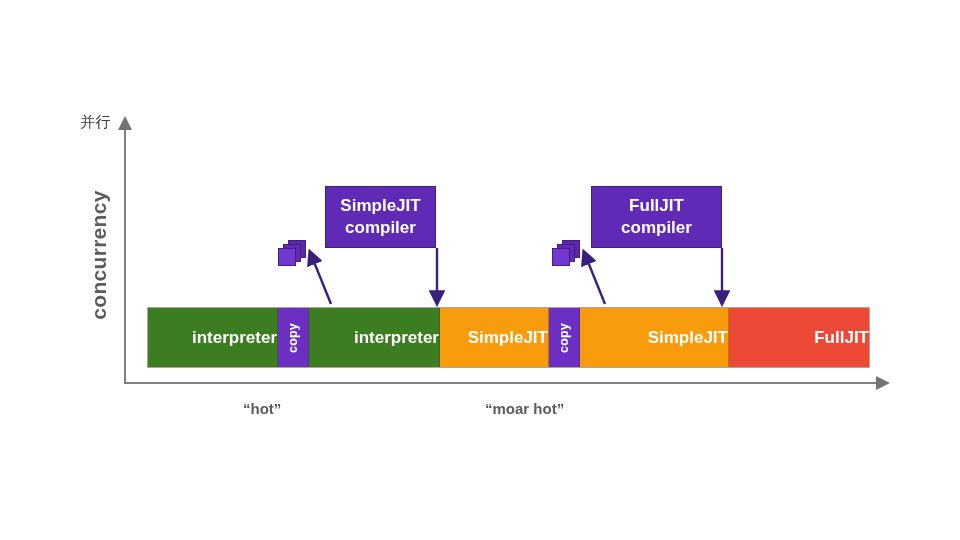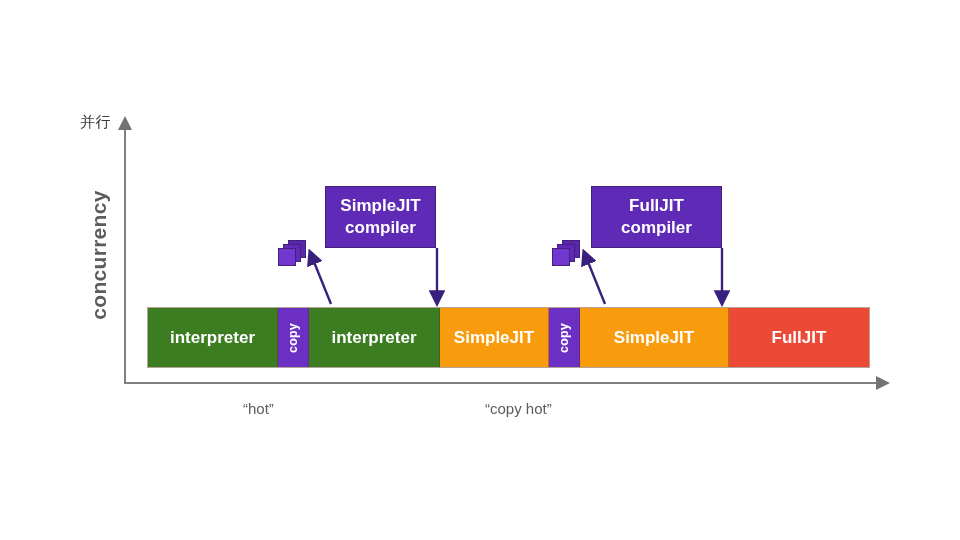--- a/index.html
+++ b/index.html
@@ -56,21 +56,21 @@
   
   .bar {
     position: absolute; left: 147px; top: 307px;
     width: 723px; height: 61px;
     display: flex;
     border: 1px solid rgba(90,50,20,.45);
     overflow: hidden;
   }
   .seg {
     position: relative;
-    display: flex; align-items: center; justify-content: center;
+    display: flex; align-items: center; justify-content: flex-end;
     color: #ffffff; font-weight: bold; font-size: 17px;
     white-space: nowrap;
     border-right: 1px solid rgba(80,40,10,.35);
   }
   .seg:last-child { border-right: none; }
   .seg.vert {
     font-size: 12.5px; font-weight: bold;
   }
   .seg.vert span {
     transform: rotate(-90deg);
@@ -102,21 +102,21 @@
   .stack-icon i:nth-child(2) { left: 5px;  top: 4px;  background:#6229b8; }
   .stack-icon i:nth-child(3) { left: 0px;  top: 8px;  background:#7137cf; }
 
   
   .arrow { position: absolute; overflow: visible; }
   .arrow svg { display:block; overflow: visible; }
 
   
   .tick-note {
     position: absolute;
-    font-size: 15px; color: #5c5c5c; font-weight: normal;
+    font-size: 15px; color: #5c5c5c; font-weight: bold;
     white-space: nowrap;
     text-align: center;
   }
 </style>
 </head>
 <body>
 
 <div id="stage">
 
   <div class="axis-cjk">并行</div>
@@ -213,15 +213,15 @@
     </div>
     <div class="seg" style="flex:0 0 149px; background:#f89b0c;">
       <span>SimpleJIT</span>
     </div>
     <div class="seg" style="flex:1 1 auto; background:#ec4a36;">
       <span>FullJIT</span>
     </div>
   </div>
 
   <div class="tick-note" style="left:243px; top:400px;">“hot”</div>
-  <div class="tick-note" style="left:485px; top:400px;">“copy hot”</div>
+  <div class="tick-note" style="left:485px; top:400px;">“moar hot”</div>
 
 </div>
 
 </body></html>

